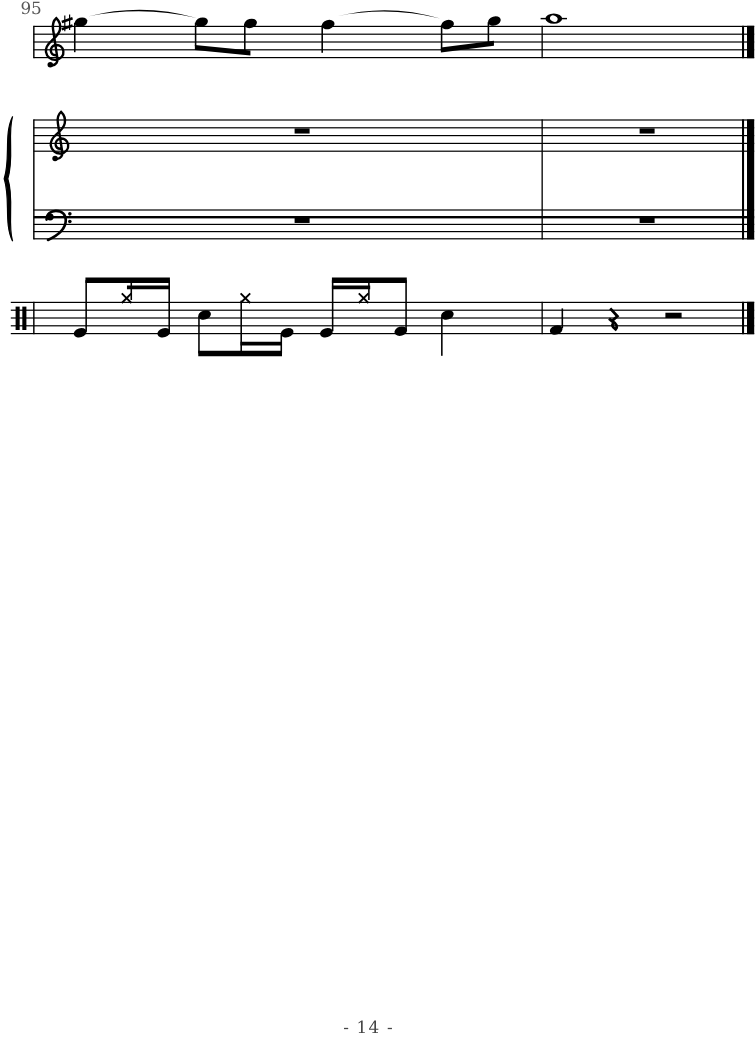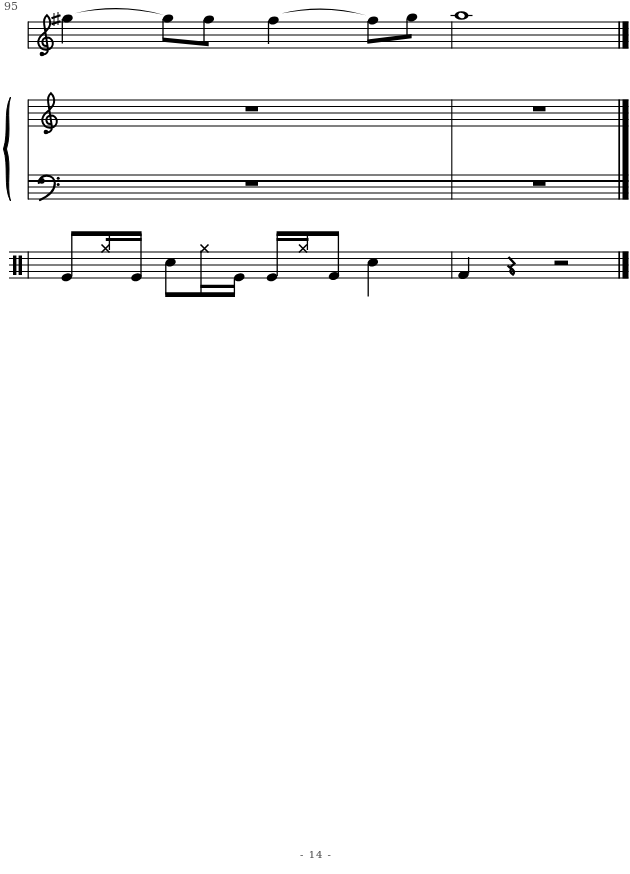--- a/index.html
+++ b/index.html
@@ -1,20 +1,20 @@
 <!DOCTYPE html>
 <html><head>
 <meta charset="utf-8">
 <style>
   html,body{margin:0;padding:0;background:#fff;}
   .page{position:relative;width:630px;height:874px;background:#ffffff;overflow:hidden;
         font-family:"DejaVu Serif","Liberation Serif",serif;}
-  .measure-number{position:absolute;left:4px;top:0px;font-size:11px;color:#575757;}
-  .page-number{position:absolute;left:286px;top:849px;width:60px;text-align:center;
-               font-size:10px;color:#454545;letter-spacing:1px;}
+  .measure-number{position:absolute;left:17px;top:0px;font-size:14px;color:#575757;}
+  .page-number{position:absolute;left:286px;top:849px;width:60px;
+               font-size:14px;color:#454545;letter-spacing:1px;}
   svg#score{position:absolute;left:0;top:0;}
 </style>
 </head>
 <body>
 
 <div class="page">
   <div class="measure-number">95</div>
   <svg id="score" width="630" height="874" viewBox="0 0 630 874">
       <rect x="28" y="21.5" width="600.5" height="1" fill="#000000"></rect>
       <rect x="28" y="28" width="600.5" height="1" fill="#000000"></rect>

